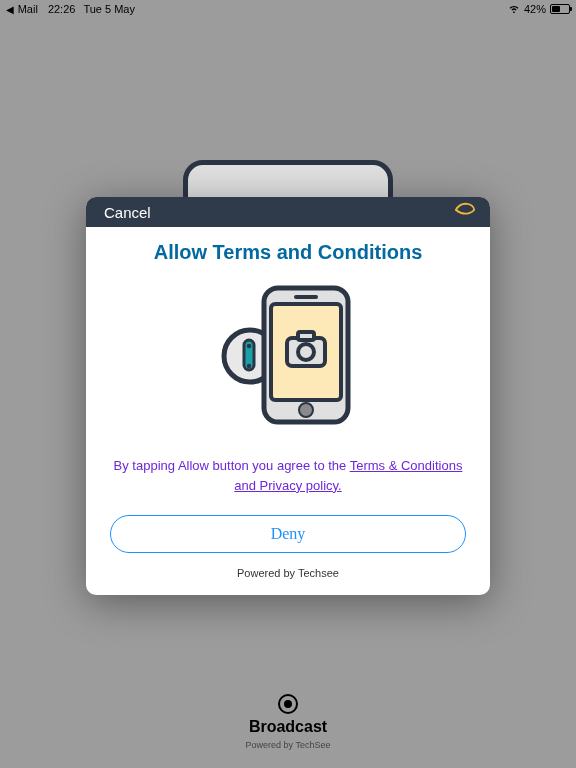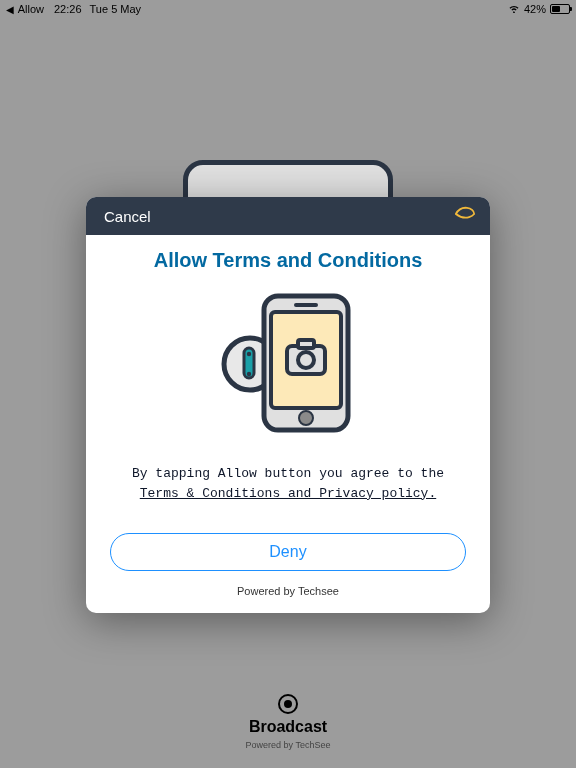--- a/index.html
+++ b/index.html
@@ -23,46 +23,46 @@
 
     
     .bottom-area { position: absolute; bottom: 18px; left: 0; right: 0; display: flex; flex-direction: column; align-items: center; gap: 4px; }
     .record-btn { width: 20px; height: 20px; border: 2px solid #000; border-radius: 50%; position: relative; }
     .record-btn::after { content: ""; position: absolute; left: 50%; top: 50%; transform: translate(-50%,-50%); width: 8px; height: 8px; background: #000; border-radius: 50%; }
     .broadcast-label { font-size: 16px; font-weight: 700; color: #000; }
     .powered-small { font-size: 9px; color: #444; }
 
     
     .modal { position: absolute; top: 197px; left: 50%; transform: translateX(-50%); width: 404px; background: #fff; border-radius: 10px; box-shadow: 0 8px 40px rgba(0,0,0,0.4); overflow: hidden; }
-    .modal-header { background: #2f3a4a; height: 38px; display: flex; align-items: center; padding: 0 18px; position: relative; }
+    .modal-header { background: #2f3a4a; height: 30px; display: flex; align-items: center; padding: 0 18px; position: relative; }
     .cancel-btn { color: #fff; font-size: 15px; background: none; border: none; cursor: pointer; }
     .logo-icon { position: absolute; right: 14px; top: 50%; transform: translateY(-50%); }
     .logo-icon svg { width: 22px; height: 18px; }
 
     .modal-body { padding: 14px 24px 16px; text-align: center; }
     .modal-title { font-size: 20px; font-weight: 700; color: #0369a1; margin-bottom: 14px; }
     .illustration { margin: 0 auto 28px; width: 160px; height: 150px; position: relative; }
 
-    .agree-text { font-size: 13px; color: #0f172a; line-height: 1.5; margin-bottom: 30px; font-family: Liberation Mono, monospace; }
+    .agree-text { font-size: 13px; color: #6d28d9; line-height: 1.5; margin-bottom: 20px; }
     .agree-text .link { text-decoration: underline; cursor: pointer; }
 
     .btn-row { display: flex; gap: 16px; margin-bottom: 14px; }
-    .btn { flex: 1; height: 38px; border-radius: 20px; font-size: 16px; display: flex; align-items: center; justify-content: center; cursor: pointer; }
+    .btn { flex: 1; height: 38px; border-radius: 20px; font-size: 16px; display: flex; align-items: center; justify-content: center; cursor: pointer; font-family: Liberation Serif, serif; }
     .btn-deny { background: #fff; color: #1e90ff; border: 1px solid #1e90ff; }
     .btn-allow { background: #1e90ff; color: #fff; border: none; }
 
     .powered-modal { font-size: 11px; color: #333; }
   </style>
 </head>
 <body>
 
 <div class="status-bar">
   <div class="status-left">
     <span class="back-tri">◀</span>
-    <span>Allow</span>
+    <span>Mail</span>
   </div>
   <div class="status-center">
     <span>22:26</span>
     <span>Tue 5 May</span>
   </div>
   <div class="status-right">
     <span class="wifi-icon">
       <svg viewBox="0 0 16 12">
           <path d="M8 10.5a1.2 1.2 0 100 2.4 1.2 1.2 0 000-2.4zM4.5 8.2a5 5 0 017 0l-1.2 1.2a3.3 3.3 0 00-4.6 0zM2 5.7a8.5 8.5 0 0112 0l-1.2 1.2a6.8 6.8 0 00-9.6 0z" fill="#000"></path>
         </svg>

